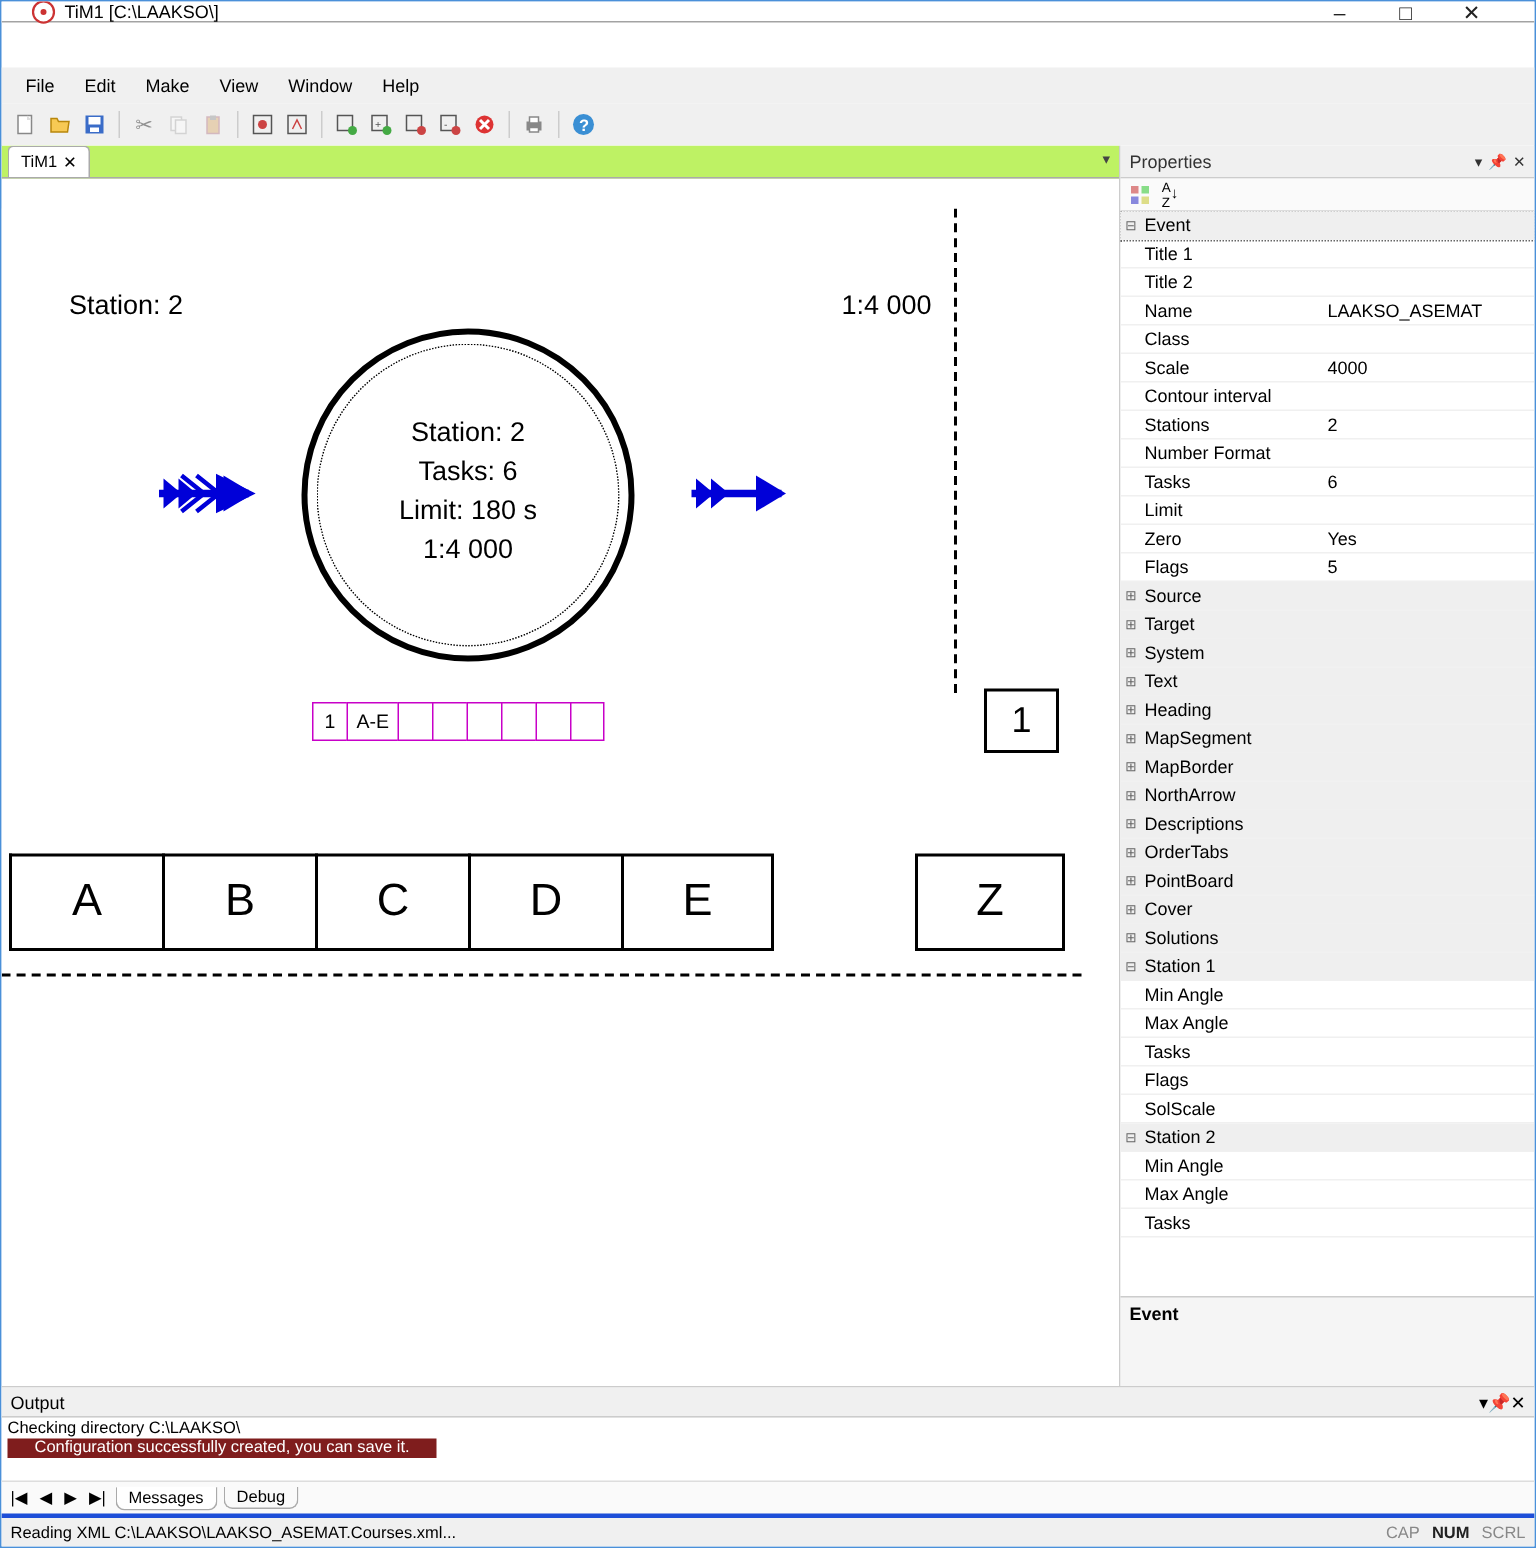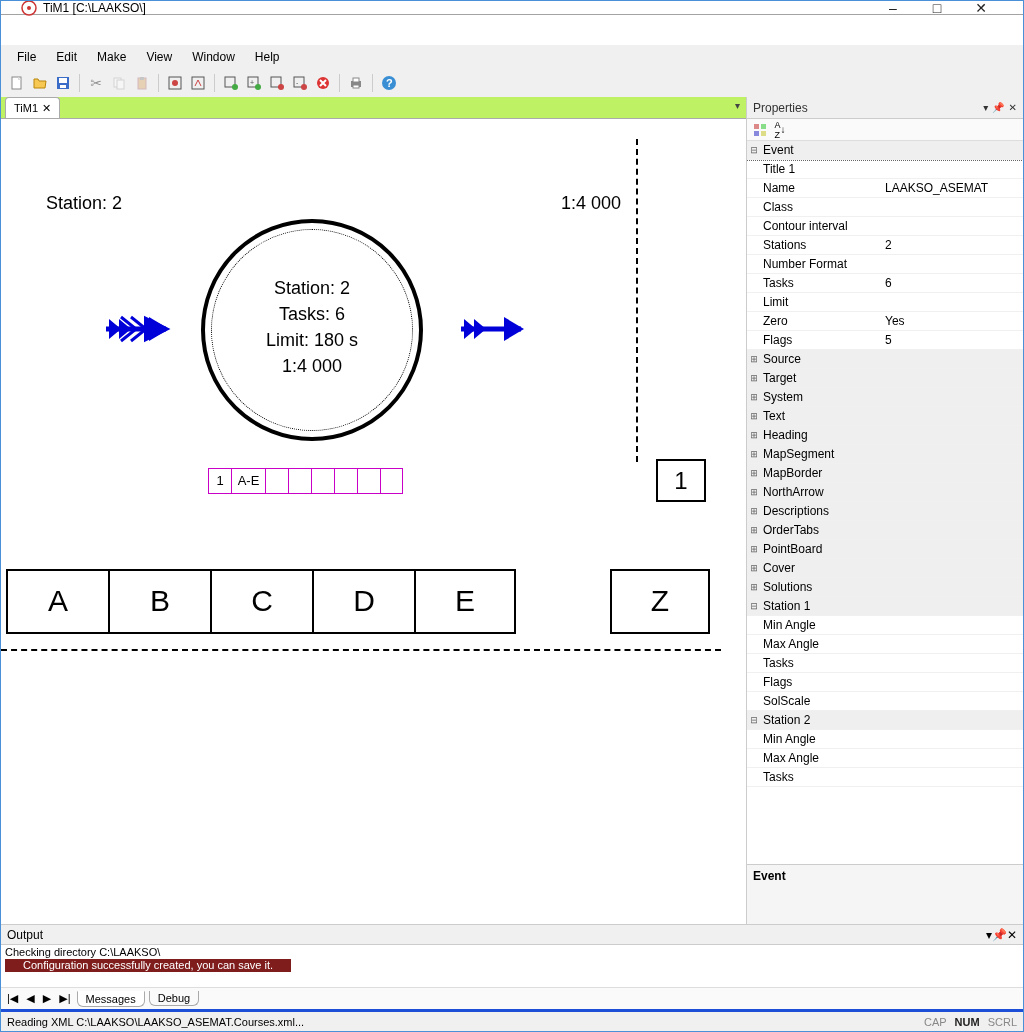--- a/index.html
+++ b/index.html
@@ -283,27 +283,37 @@
           <span class="prop-label" style="font-weight:normal">Event</span>
         </div>
       <div id="event-rows">
           <div class="prop-row">
             <span class="prop-exp"></span>
             <span class="prop-label">Title 1</span>
             <span class="prop-value"></span>
           </div>
           <div class="prop-row">
             <span class="prop-exp"></span>
+            <span class="prop-label">Title 2</span>
+            <span class="prop-value"></span>
+          </div>
+          <div class="prop-row">
+            <span class="prop-exp"></span>
             <span class="prop-label">Name</span>
             <span class="prop-value">LAAKSO_ASEMAT</span>
           </div>
           <div class="prop-row">
             <span class="prop-exp"></span>
             <span class="prop-label">Class</span>
             <span class="prop-value"></span>
+          </div>
+          <div class="prop-row">
+            <span class="prop-exp"></span>
+            <span class="prop-label">Scale</span>
+            <span class="prop-value">4000</span>
           </div>
           <div class="prop-row">
             <span class="prop-exp"></span>
             <span class="prop-label">Contour interval</span>
             <span class="prop-value"></span>
           </div>
           <div class="prop-row">
             <span class="prop-exp"></span>
             <span class="prop-label">Stations</span>
             <span class="prop-value">2</span>

